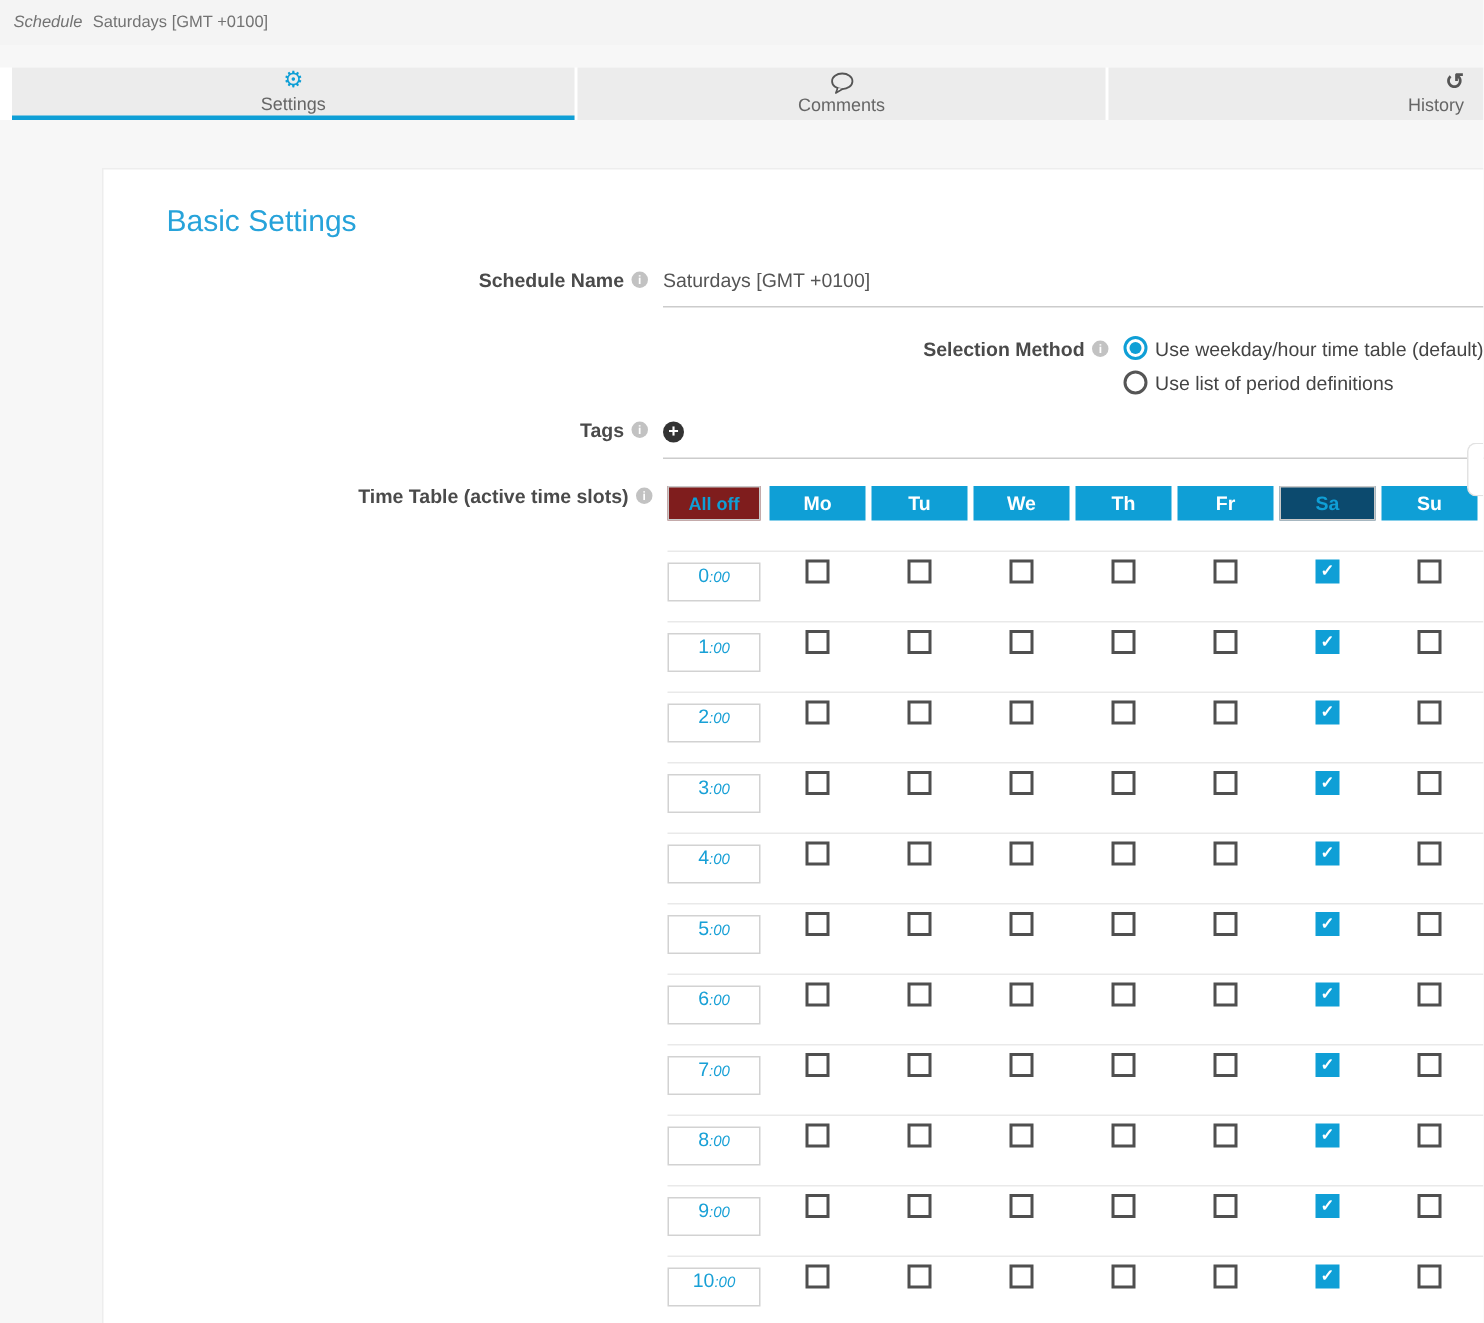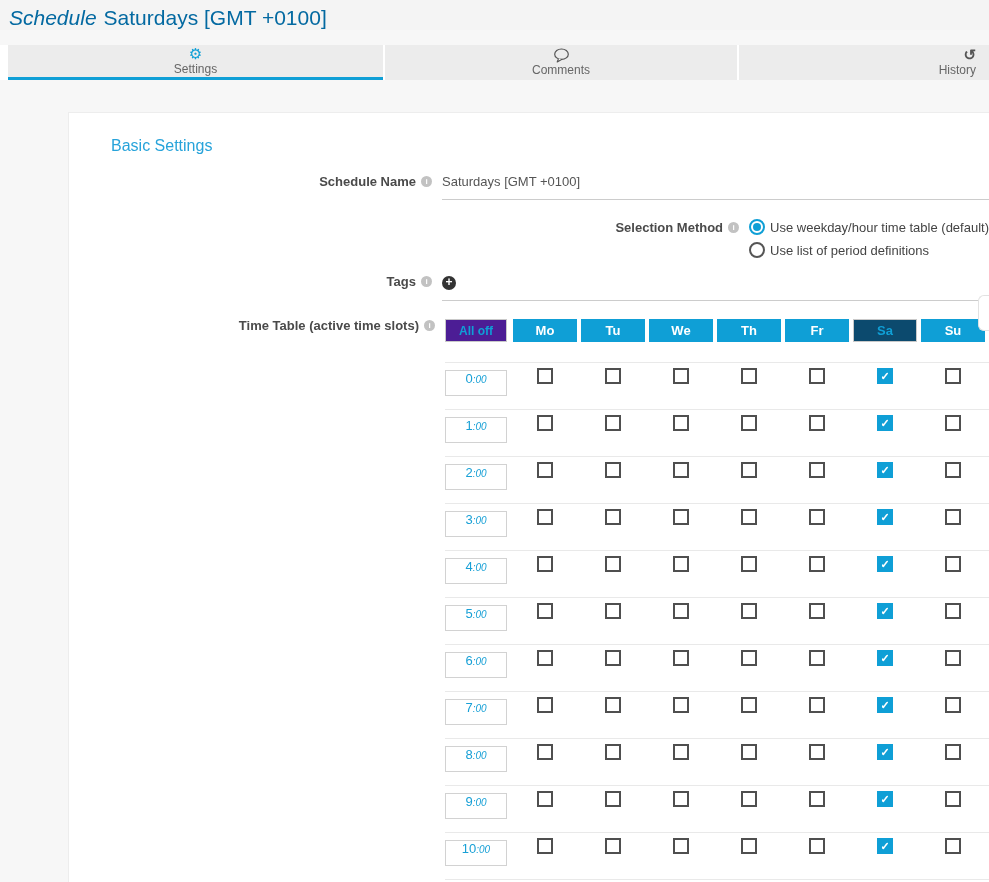--- a/index.html
+++ b/index.html
@@ -6,23 +6,23 @@
   html,body { width:989px; height:882px; overflow:hidden; }
   body {
     font-family:"Liberation Sans", sans-serif;
     background:#f7f7f7;
     position:relative;
     color:#444;
   }
   
   .page-header {
     height:30px; background:#f4f4f4;
-    display:flex; align-items:flex-end;
+    display:flex; align-items:center;
     padding-left:9px;
-    font-size:21px; color:#0369a1;
+    font-size:11px; color:#737373;
   }
   .title-prefix { font-style:italic; margin-right:7px; }
   
   .tab-bar {
     margin-top:15px;
     height:35px;
     display:flex;
     column-gap:2px;
     padding-left:8px;
     background:#fff;
@@ -44,21 +44,21 @@
   
   .content { height:802px; background:#f7f7f7; }
   .card {
     margin-left:68px; margin-top:32px;
     background:#fff;
     border:1px solid #ededed; border-right:none; border-bottom:none;
     height:100%;
     padding:24px 0 0 42px;
     position:relative;
   }
-  .section-title { color:#27a3da; font-size:16px; font-weight:normal; margin-bottom:16px; }
+  .section-title { color:#27a3da; font-size:20px; font-weight:normal; margin-bottom:16px; }
   
   .form-row { display:flex; margin-bottom:12px;justify-content:flex-end; }
   .label-cell {
     width:268px;
     text-align:right;
     font-size:13px; font-weight:bold; color:#4a4a4a;
     padding-top:3px;
     flex:none;
   }
   .info-icon {
@@ -95,21 +95,21 @@
   .radio.sel::after {
     content:""; width:8px; height:8px; border-radius:50%;
     background:#0f9fd6;
   }
   .radio-label { margin-left:5px; font-size:13px; color:#444; }
   
   .tt-wrap { margin-top:4px; }
   .tt-header { display:flex; }
   .all-off-btn {
     width:62px; height:23px; margin-right:6px;
-    background:#4c1d95; border:1px solid #c9c9c9;
+    background:#7f1d1d; border:1px solid #c9c9c9;
     color:#0f9fd6; font-weight:bold; font-size:12px;
     cursor:pointer;
   }
   .day-btn {
     width:64px; height:23px; margin-right:4px;
     background:#0f9fd6; border:none;
     color:#fff; font-weight:bold; font-size:13px;
     cursor:pointer;
   }
   .day-btn.day-white {

